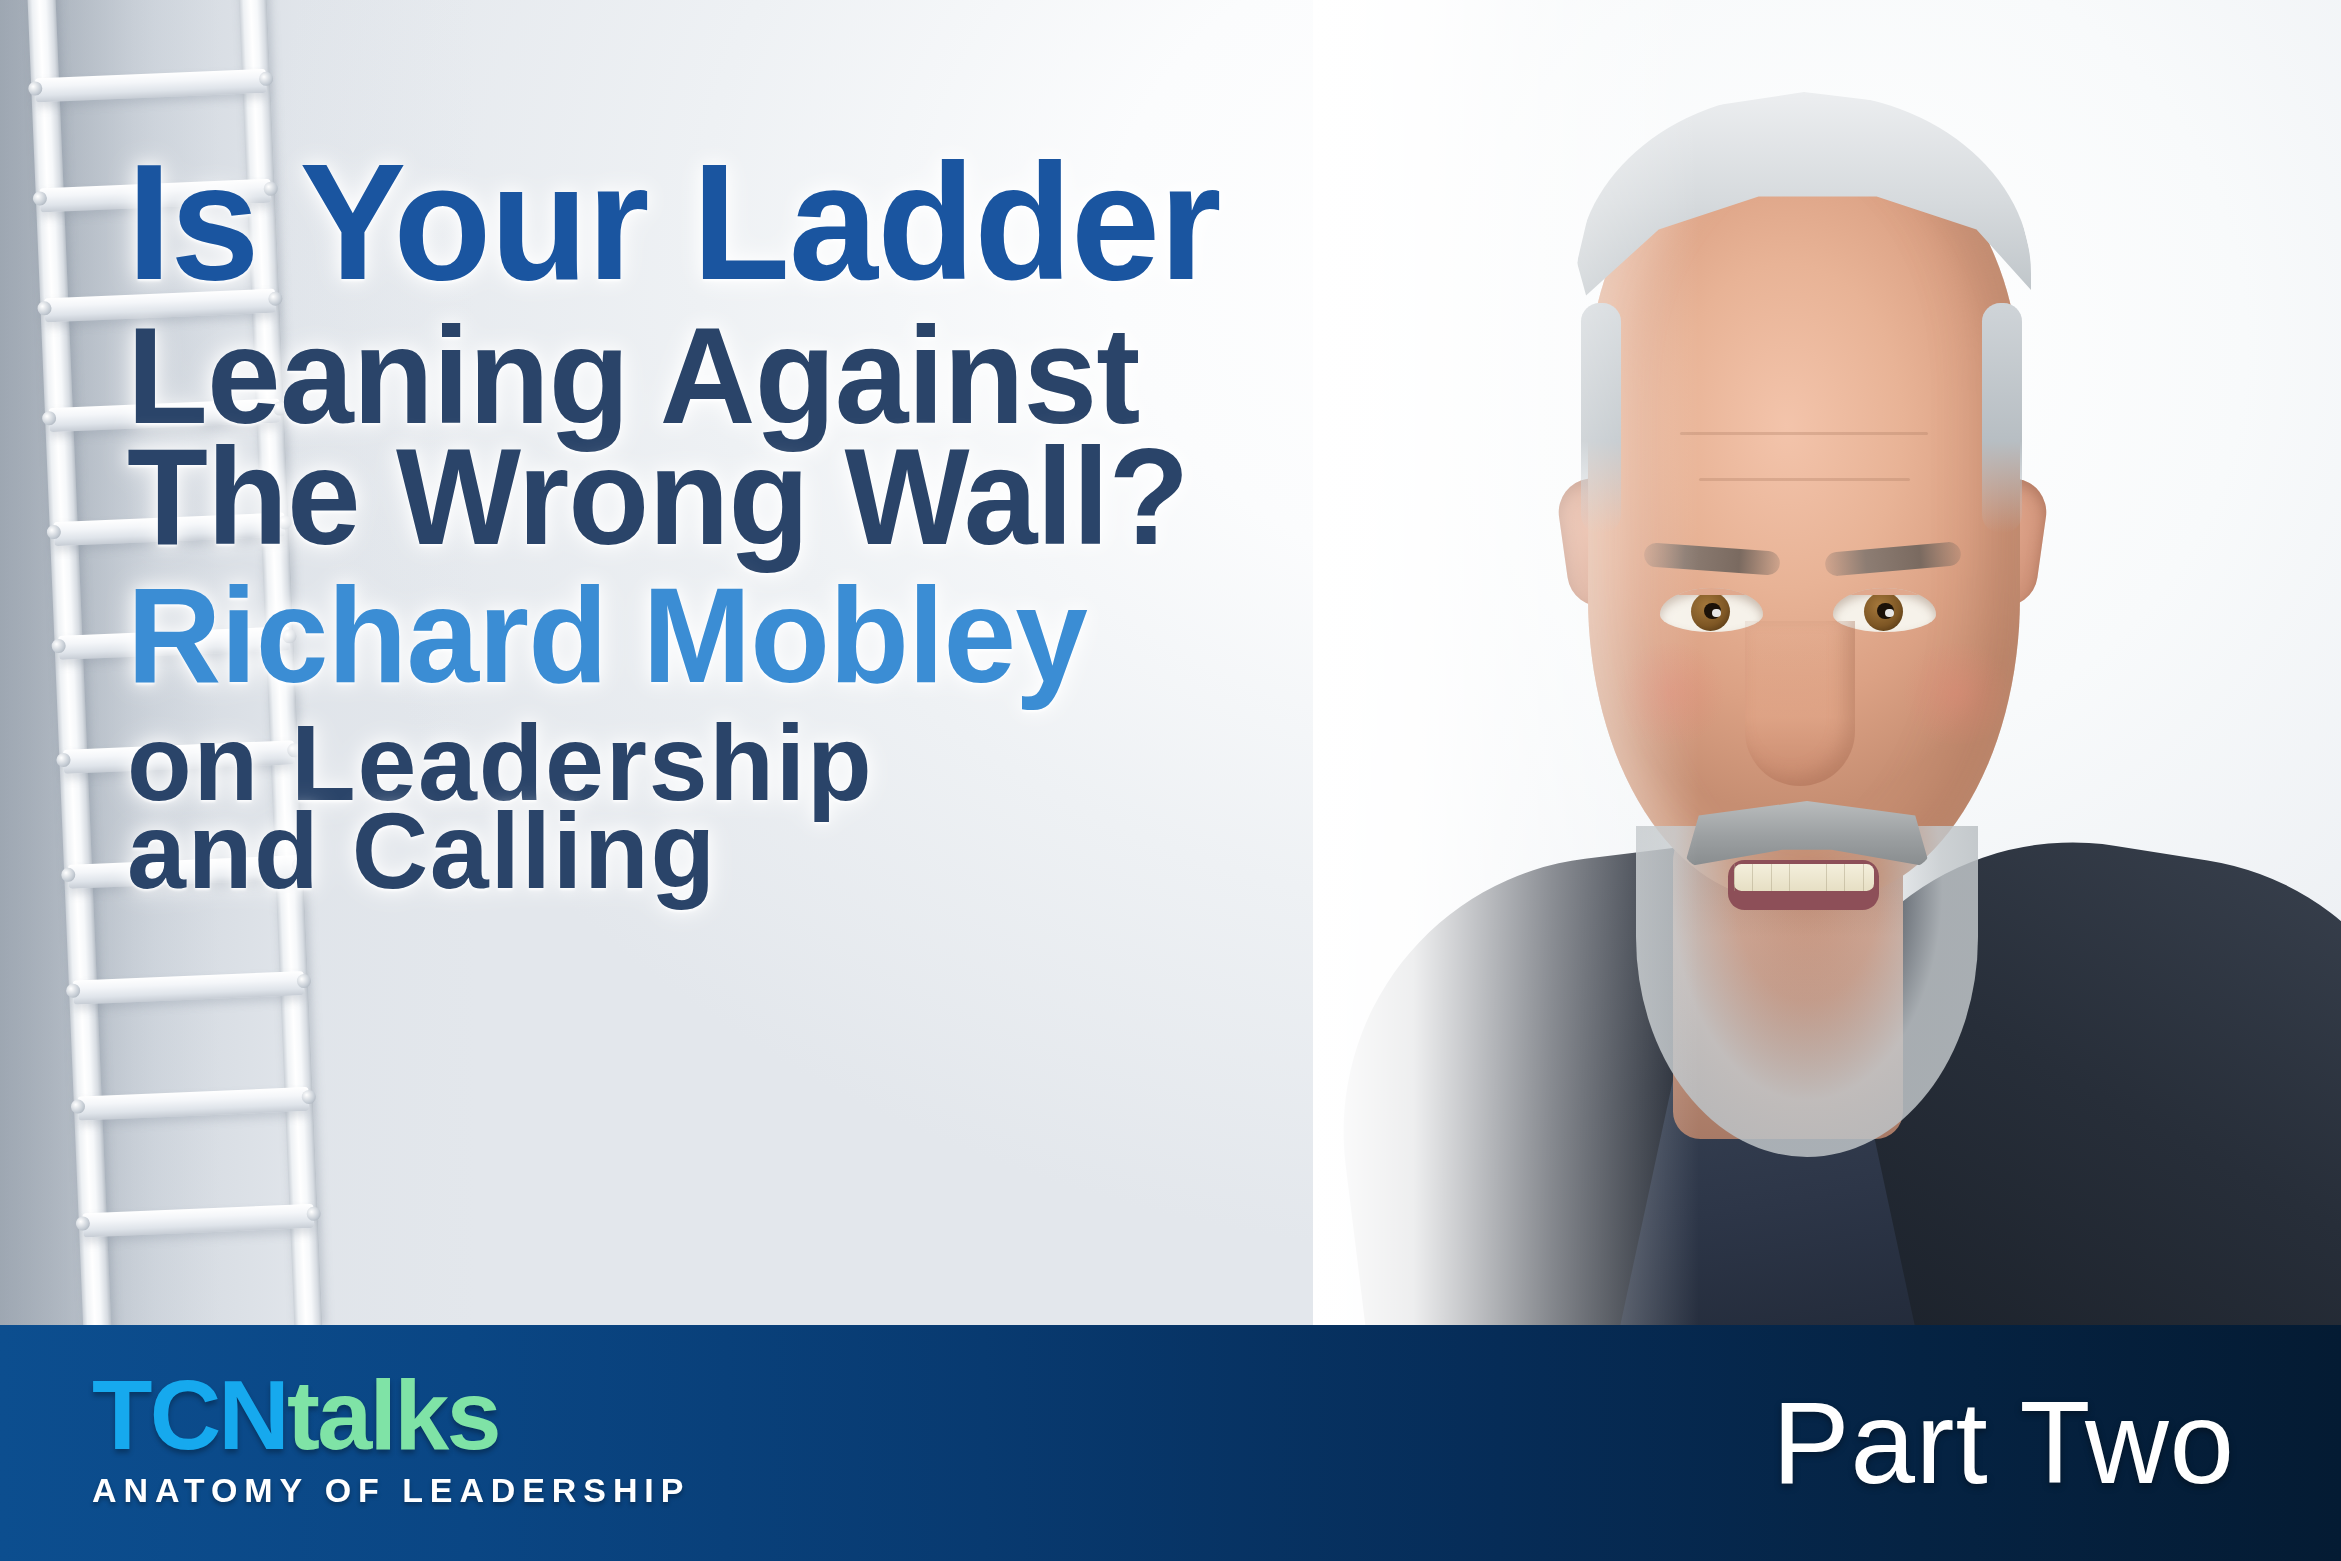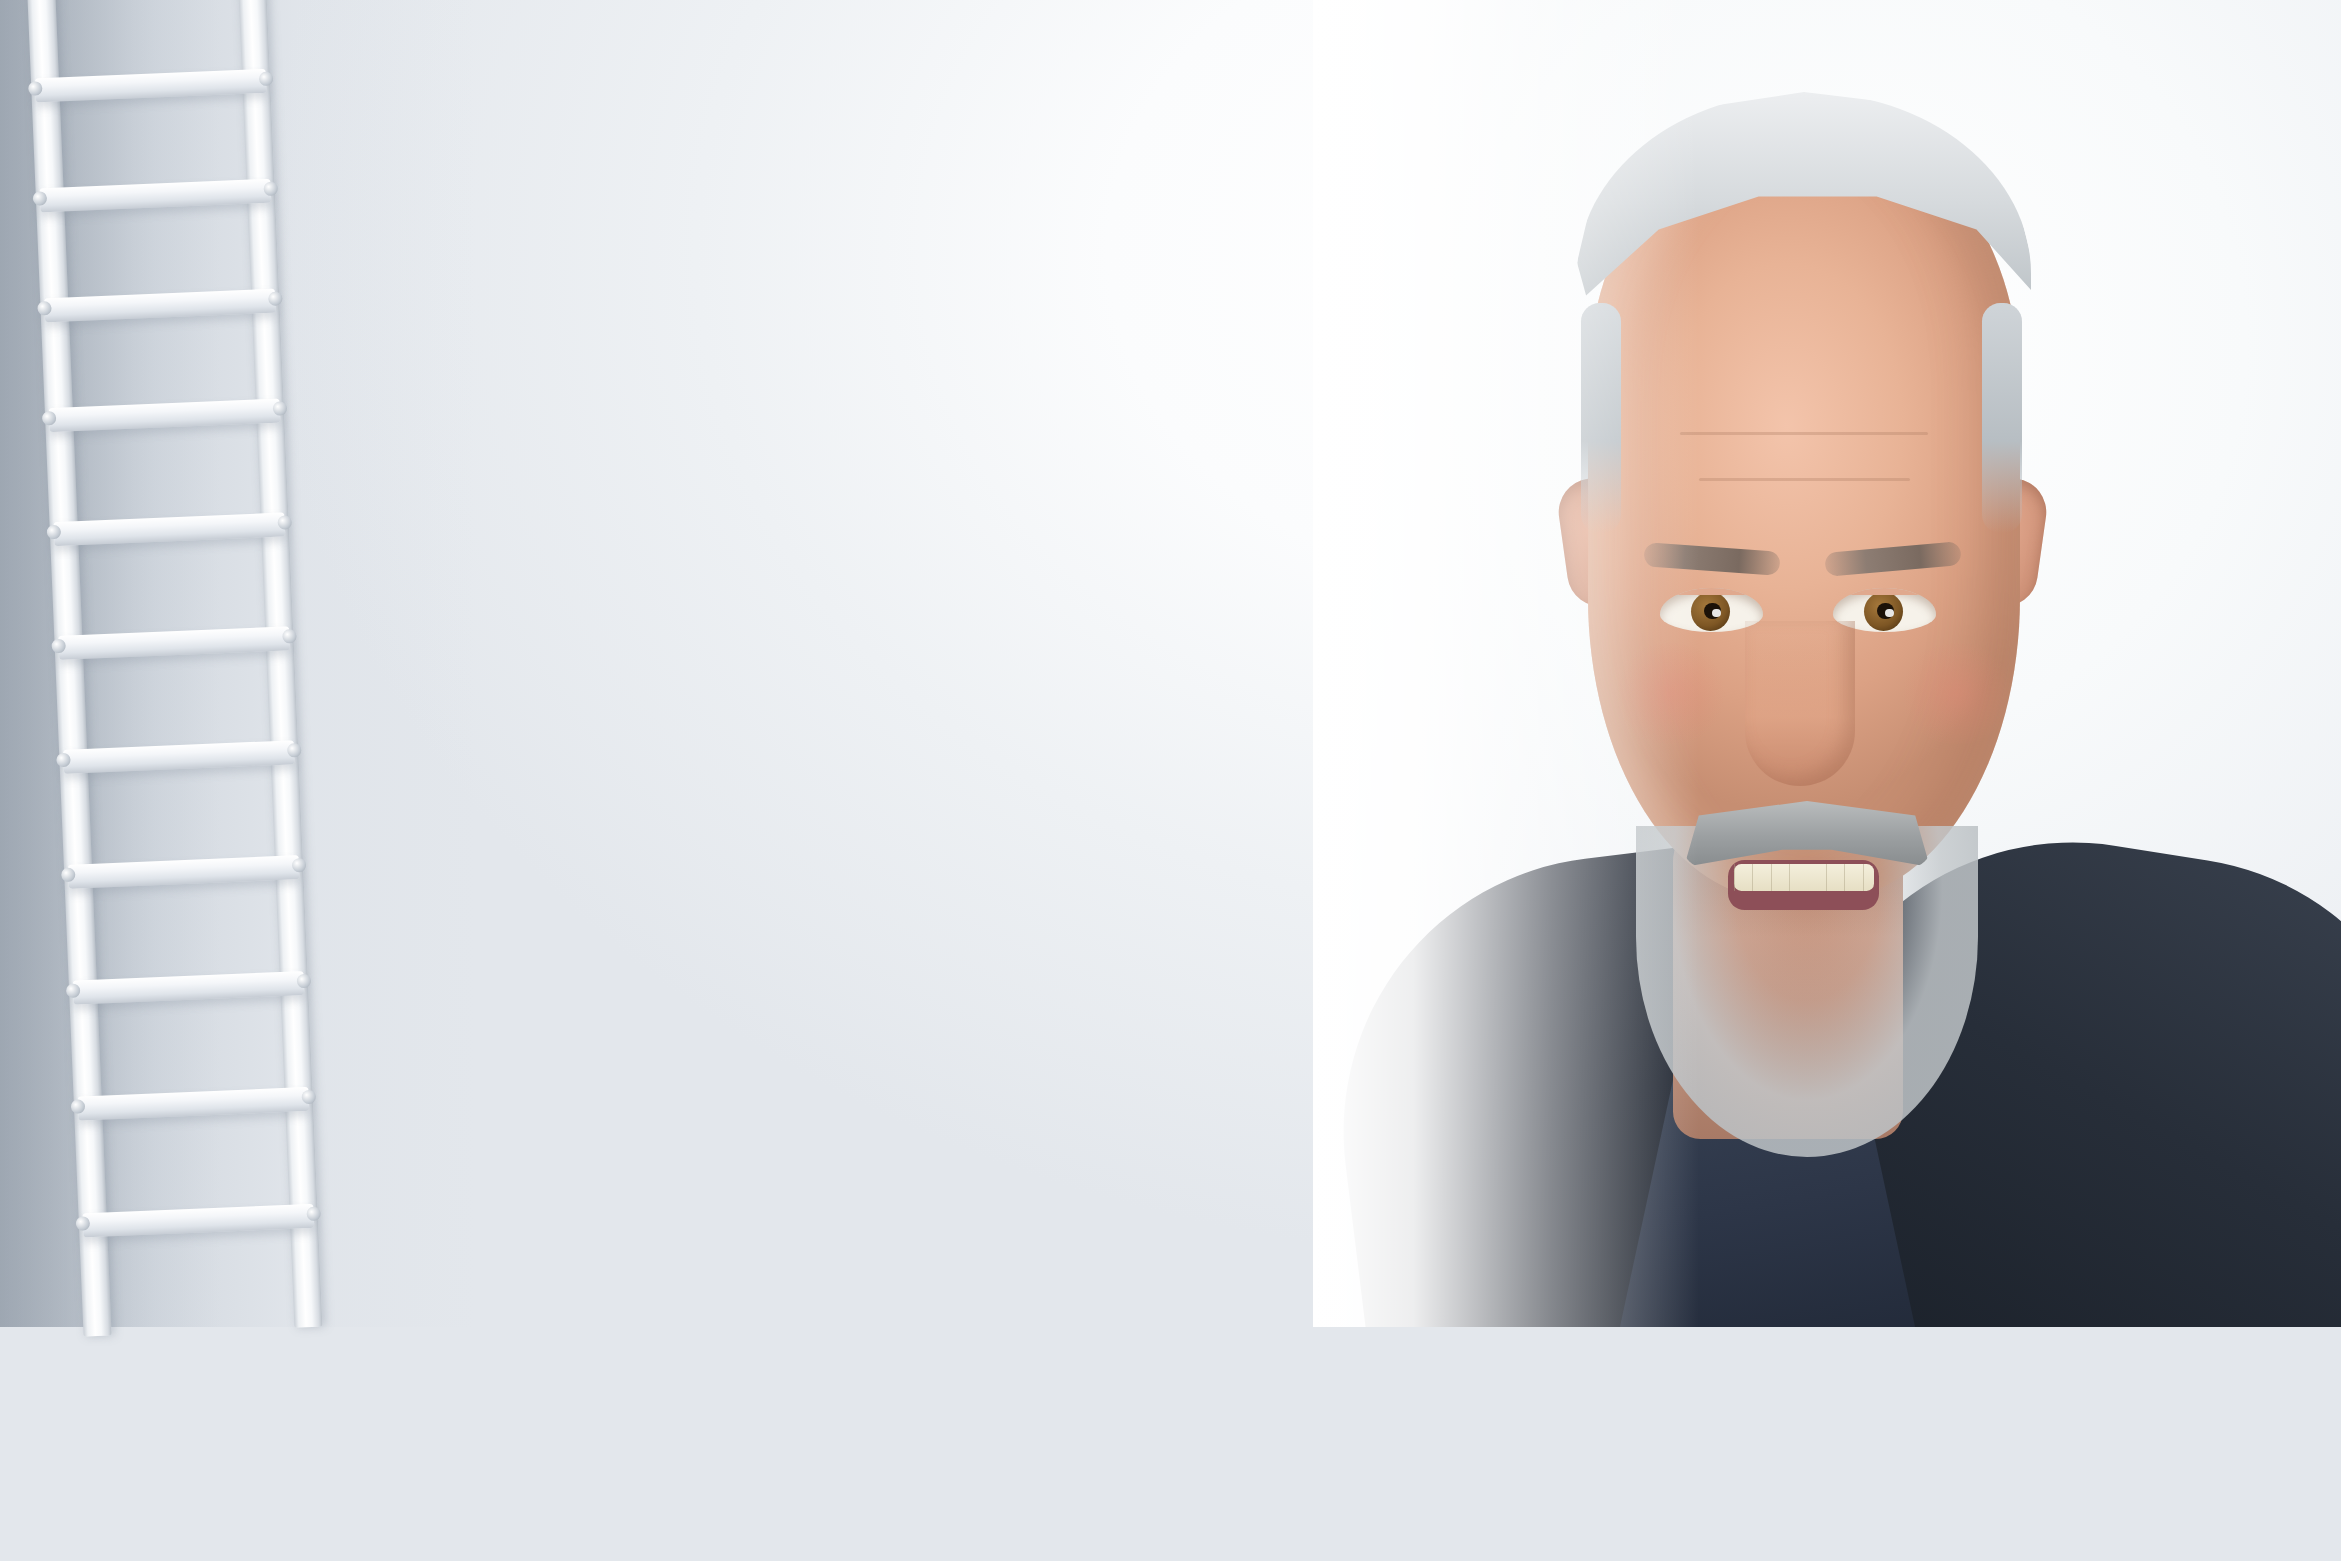--- a/index.html
+++ b/index.html
@@ -275,16 +275,33 @@
     </div>
     <div class="nose"></div>
     <div class="beard"></div>
     <div class="mouth">
       <div class="teeth"></div>
     </div>
     <div class="moustache"></div>
     <div id="portrait-fade"></div>
   </div>
 
-
+  <div id="title-block">
+    <span class="t-line" id="t1">Is Your Ladder</span>
+    <span class="t-line" id="t2">Leaning Against</span>
+    <span class="t-line" id="t3">The Wrong Wall?</span>
+    <span class="t-line" id="t4">Richard Mobley</span>
+    <span class="t-line" id="t5">on Leadership</span>
+    <span class="t-line" id="t6">and Calling</span>
+  </div>
+
+  <div id="bottom-bar">
+
+    <div id="logo">
+      <div id="logo-word"><span id="logo-tcn">TCN</span><span id="logo-talks">talks</span></div>
+      <div id="logo-tag">ANATOMY OF LEADERSHIP</div>
+    </div>
+
+    <div id="part-label">Part Two</div>
+  </div>
 
 </div>
 
 
 </body></html>

